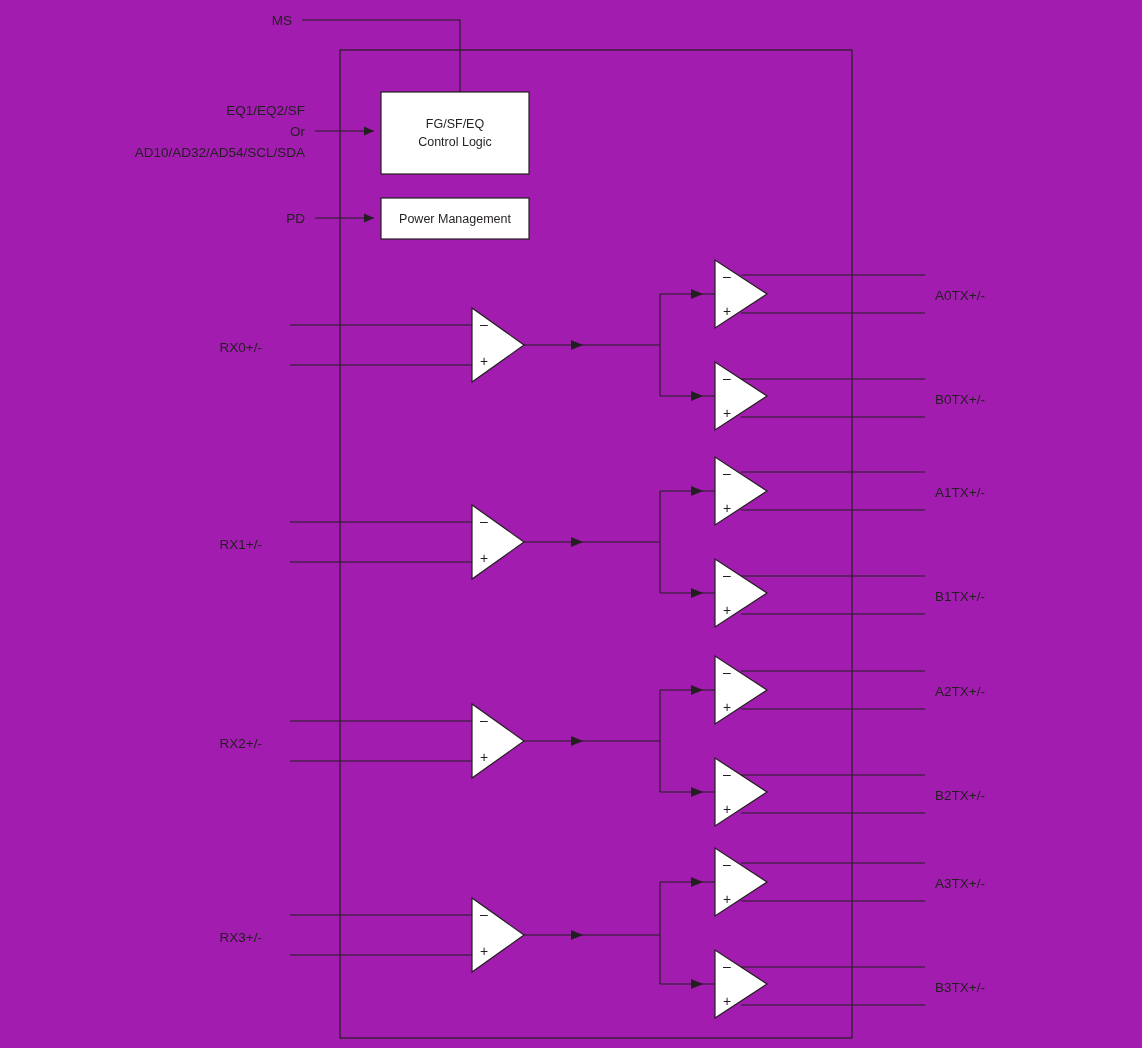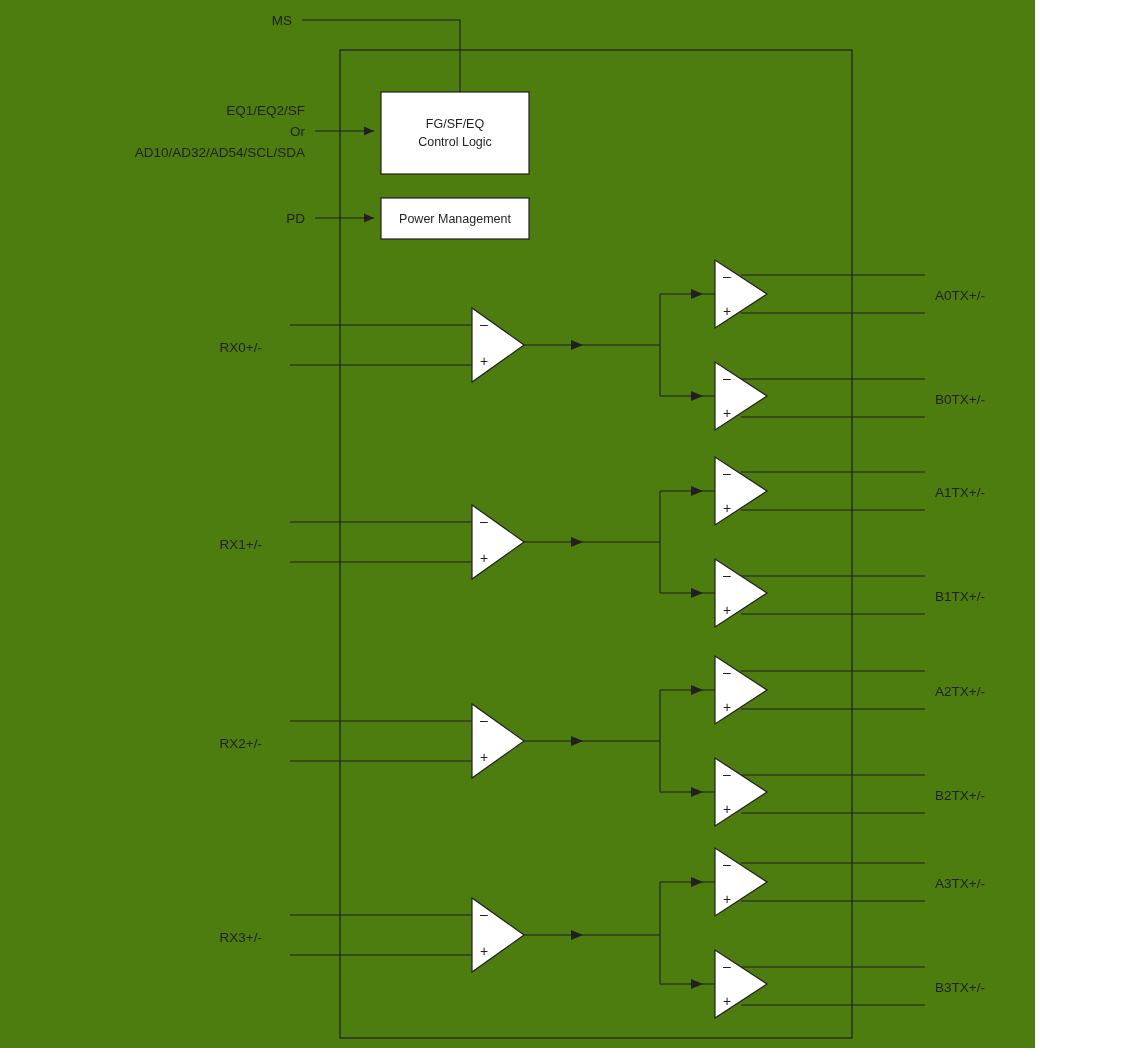--- a/index.html
+++ b/index.html
@@ -6,24 +6,24 @@
     margin: 0;
     padding: 0;
     background: #ffffff;
   }
   body {
     font-family: "Liberation Sans", sans-serif;
     color: #000000;
   }
   #diagram-root {
     position: relative;
-    width: 1035px;
+    width: 1142px;
     height: 1048px;
     overflow: hidden;
-    background: #4d7c0f;
+    background: #a21caf;
   }
   svg.diagram-canvas {
     position: absolute;
     left: 0;
     top: 0;
     width: 1142px;
     height: 1048px;
   }
   .wire {
     stroke: #231f20;

